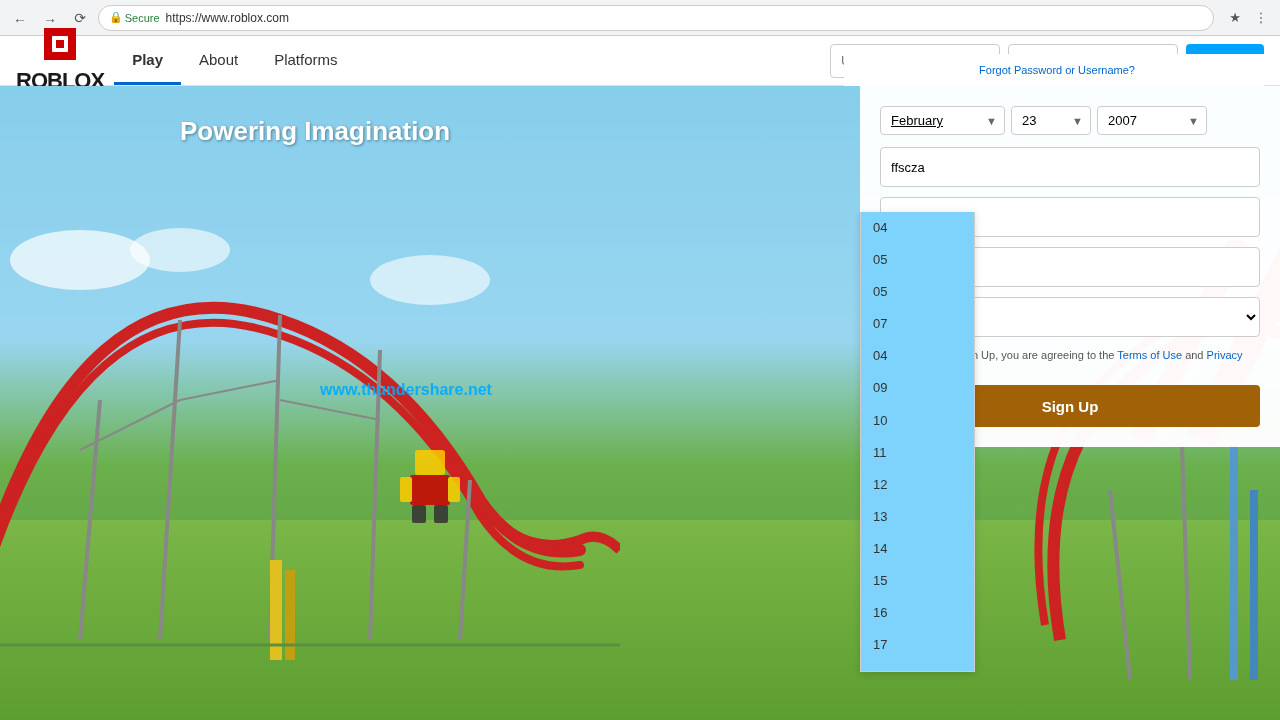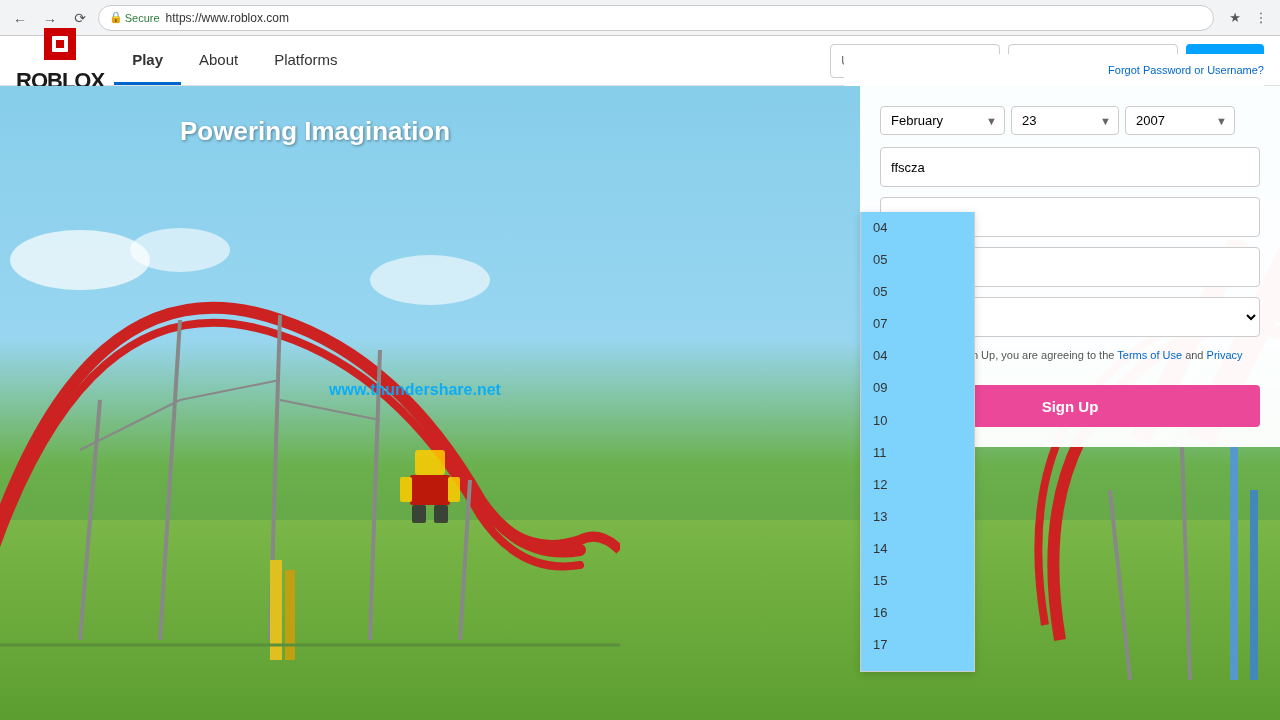--- a/index.html
+++ b/index.html
@@ -121,21 +121,21 @@
     .powering-text {
       position: absolute;
       top: 30px; left: 180px;
       font-size: 26px; font-weight: bold; color: #fff;
       text-shadow: 1px 1px 3px rgba(0,0,0,0.4);
     }
 
     
     .watermark {
       position: absolute;
-      top: 295px; left: 329px;
+      top: 295px; left: 320px;
       font-size: 16px; color: #00aaff;
       font-weight: bold; opacity: 0.9;
       z-index: 5;
     }
 
     
     .signup-form {
       position: absolute;
       top: 0; right: 0;
       width: 420px;
@@ -196,21 +196,21 @@
       font-size: 11px; color: #555;
       margin-bottom: 12px;
     }
     .terms-row input[type=checkbox] { margin-top: 2px; }
     .terms-link { color: #0066cc; }
 
     
     .signup-btn {
       width: 100%;
       height: 42px;
-      background: #ec4899;
+      background: #a16207;
       border: none; border-radius: 4px;
       color: #fff; font-size: 15px; font-weight: bold;
       cursor: pointer;
     }
 
     
     .dropdown-overlay {
       position: absolute;
       top: 126px; 
       left: 0;
@@ -298,21 +298,21 @@
     <a class="nav-link">About</a>
     <a class="nav-link">Platforms</a>
   </nav>
   <div class="nav-right">
     <input class="username-input" type="text" placeholder="Username" style="">
     <input class="password-input" type="password" placeholder="Password" style="">
     <button class="login-btn">Log In</button>
   </div>
 </div>
 
-<div style="position:absolute; top:54px; right:16px; height:32px; display:flex; align-items:center; background:#fff; width:420px; justify-content:flex-end; padding-left:6px; z-index:10;">
+<div style="position:absolute; top:54px; right:16px; height:32px; display:flex; align-items:center; background:#fff; width:420px; justify-content:center; padding-left:6px; z-index:10;">
   <span style="font-size:11px; color:#0066cc; cursor:pointer;">Forgot Password or Username?</span>
 </div>
 
 <div class="bg-area">
 
   <div class="ground"></div>
 
   <svg class="coaster-left" viewBox="0 0 640 520">
 
     <ellipse cx="100" cy="60" rx="70" ry="30" fill="rgba(255,255,255,0.7)"></ellipse>
@@ -368,38 +368,38 @@
       <rect x="22" y="60" width="14" height="18" rx="2" fill="#333"></rect>
       <rect x="44" y="60" width="14" height="18" rx="2" fill="#333"></rect>
     </svg>
   </div>
 
   <div class="signup-form">
 
     
     <div class="dob-row">
       <div class="dob-select">
-        <select style="width:125px;">
+        <select style="width:125px;text-decoration:underline;">
           <option selected="">February</option>
           <option>January</option>
           <option>March</option>
           <option>April</option>
           <option>May</option>
           <option>June</option>
           <option>July</option>
           <option>August</option>
           <option>September</option>
           <option>October</option>
           <option>November</option>
           <option>December</option>
         </select>
         <span class="dob-chevron">▼</span>
       </div>
       <div class="dob-select">
-        <select style="width:108px;">
+        <select style="width:80px;">
           <option>23</option>
         </select>
         <span class="dob-chevron">▼</span>
       </div>
       <div class="dob-select">
         <select style="width:110px;">
           <option>2007</option>
         </select>
         <span class="dob-chevron">▼</span>
       </div>

